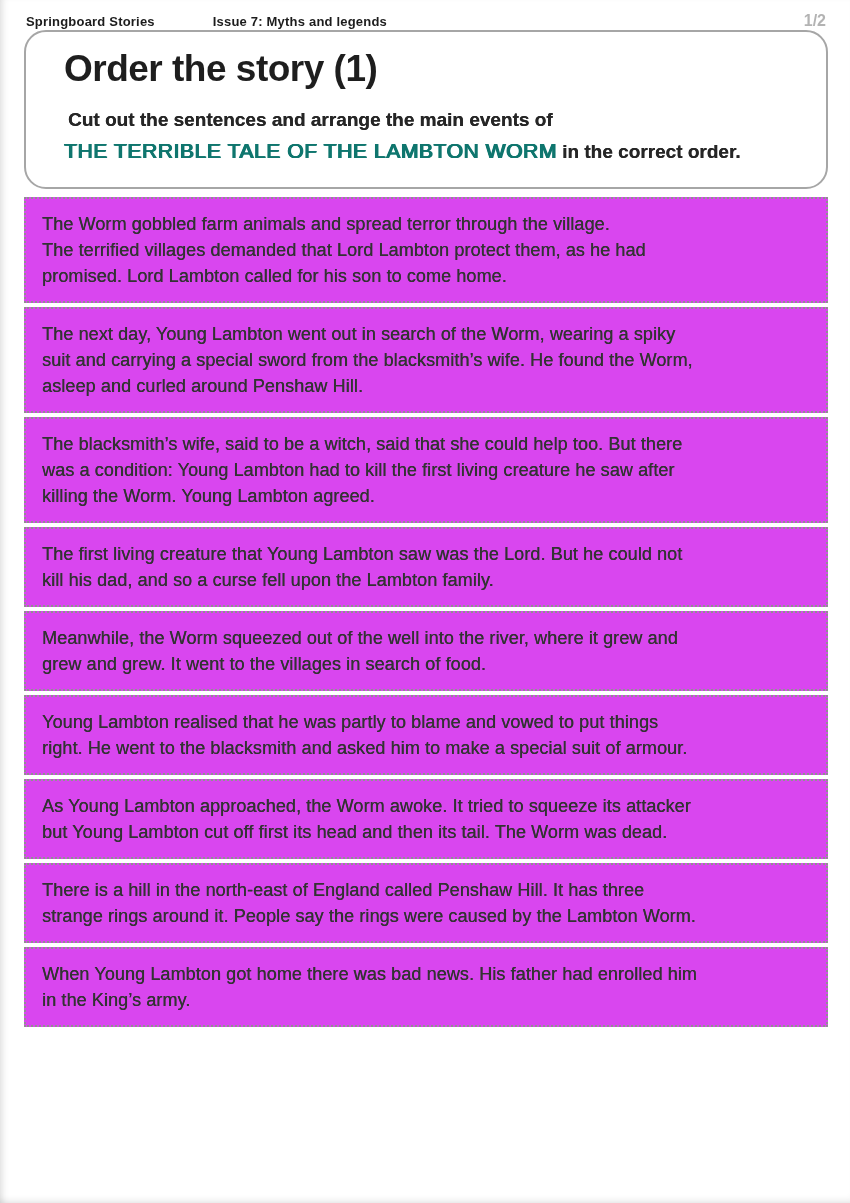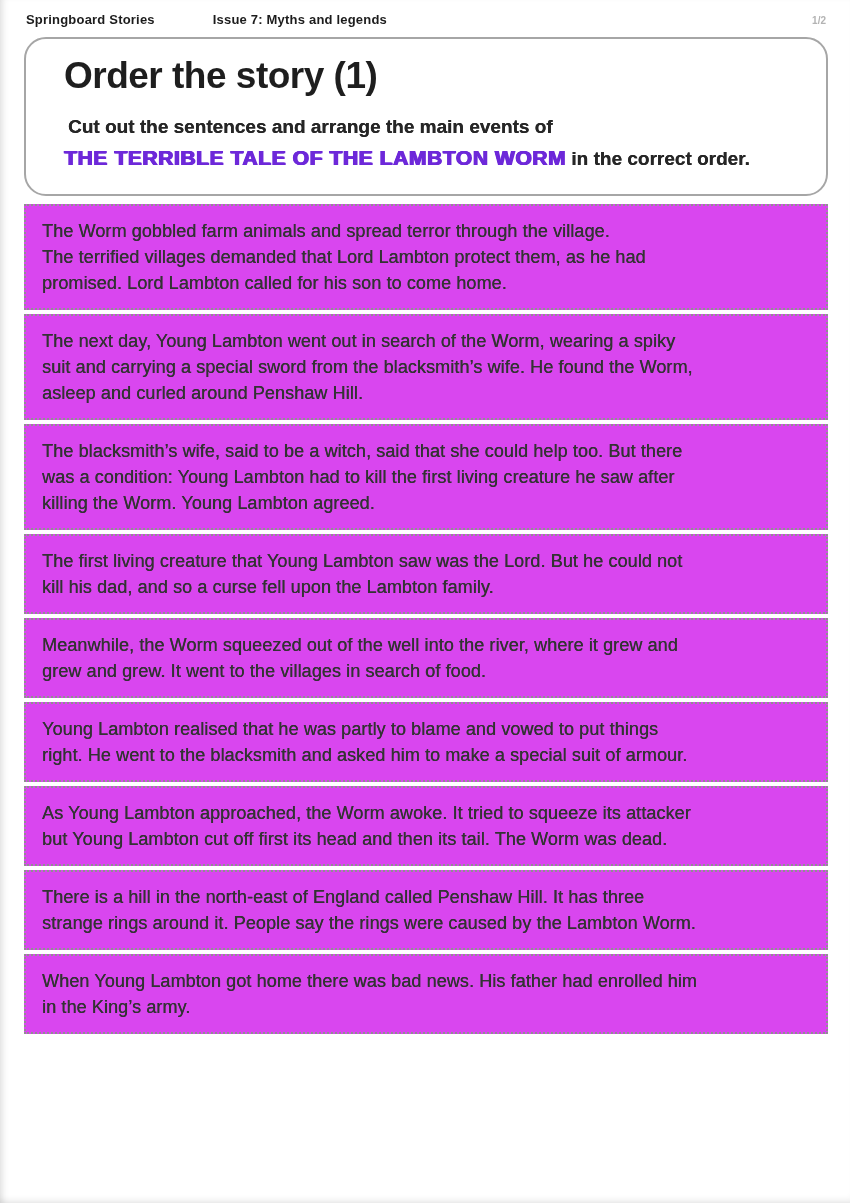--- a/index.html
+++ b/index.html
@@ -17,38 +17,37 @@
     padding: 10px 22px 0 24px;
     overflow: hidden;
     box-shadow: inset 7px 0 7px -5px rgba(0,0,0,0.14),
                 inset 0 -7px 7px -5px rgba(0,0,0,0.10);
   }
   
   .hdr {
     display: flex;
     align-items: baseline;
     padding: 2px 2px 0 2px;
-    margin-bottom: 10px;
   }
   .hdr .brand {
     font-size: 13px;
     font-weight: bold;
     color: #1c1c1c;
     letter-spacing: 0.2px;
   }
   .hdr .issue {
     font-size: 13px;
     font-weight: bold;
     color: #1c1c1c;
     margin-left: 58px;
     letter-spacing: 0.2px;
   }
   .hdr .pagenum {
     margin-left: auto;
-    font-size: 10px;
+    font-size: 16px;
     color: #b3b3b3;
     font-weight: bold;
   }
   
   .title-box {
     border: 2px solid #a6a6a6;
     border-radius: 22px;
     padding: 16px 38px 22px 38px;
     margin-bottom: 8px;
     background: #ffffff;
@@ -64,23 +63,23 @@
     margin: 4px;
     font-size: 19px;
     font-weight: bold;
     color: #262626;
     line-height: 27px;
     text-shadow: 0.2px 0 currentColor;
   }
   .instr2 { margin: 3px 0 0 0; }
   .story-title {
     font-size: 21px;
-    font-weight: bold;
+    font-weight: normal;
     letter-spacing: 0.6px;
-    color: #6d28d9;
+    color: #0f766e;
     text-shadow: 0.9px 0 currentColor, -0.5px 0 currentColor, 0 0.4px currentColor;
   }
   
   .card {
     border: 2px dotted #909090;
     background: #d946ef;
     padding: 12px 16px;
     margin-bottom: 4px;
   }
   .card p {

